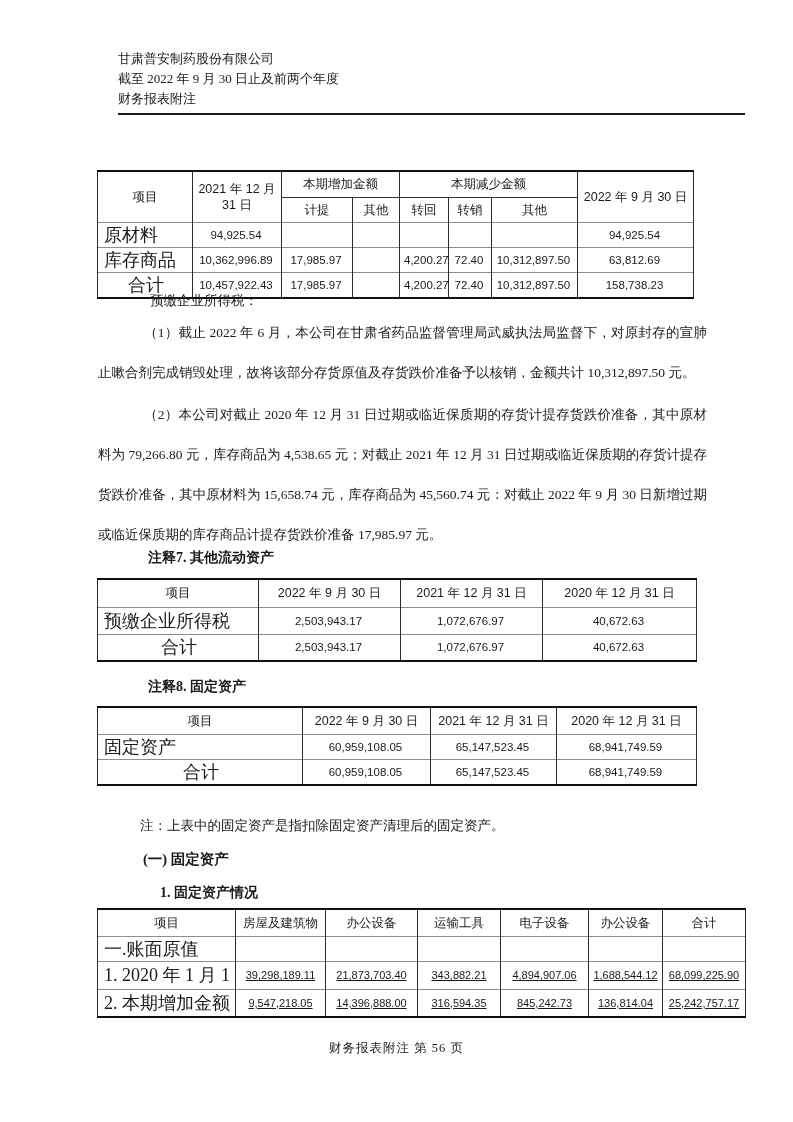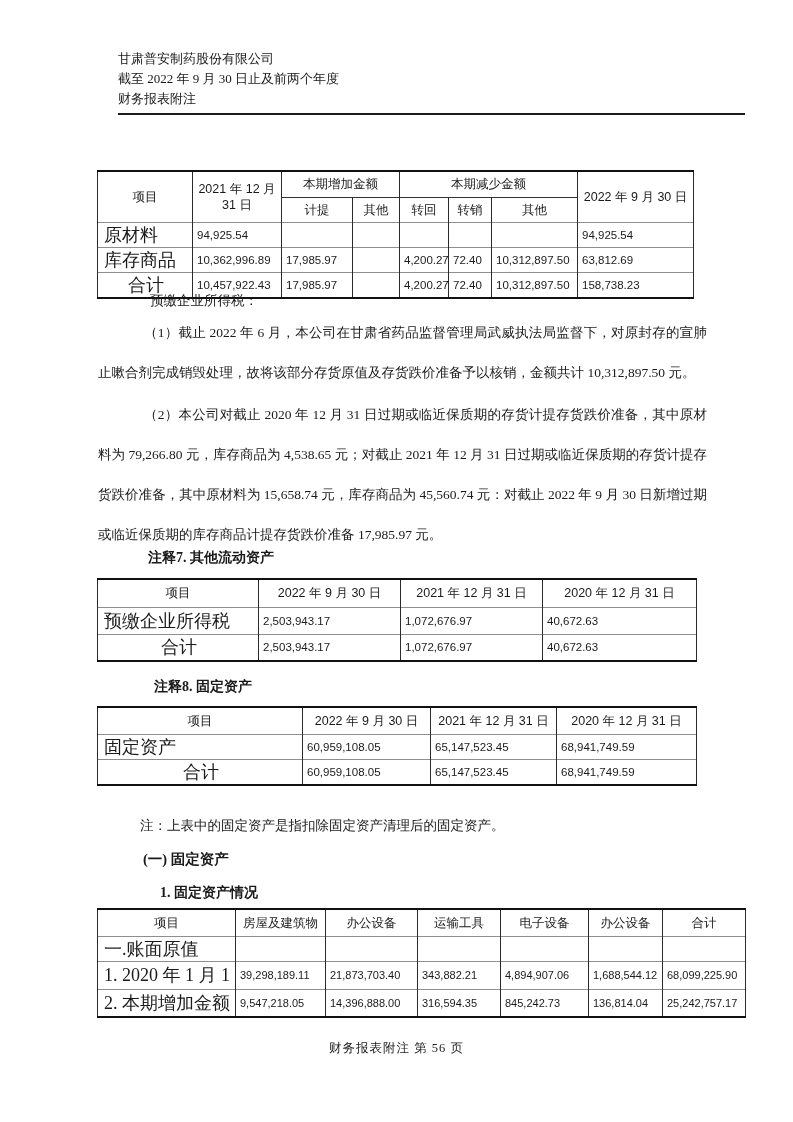--- a/index.html
+++ b/index.html
@@ -25,61 +25,61 @@
   .doc-table thead th {
     font-weight:normal; text-align:center; white-space:normal; line-height:16px;
     font-family:"Liberation Sans","Liberation Serif","DejaVu Sans",sans-serif;
     font-size:12.5px;
   }
   .doc-table thead tr.h2 th { border-top:1px solid #333; }
   .doc-table tbody td { border-top:1px solid #8e8e8e; white-space:nowrap; }
   .doc-table td.item { text-align:left; padding-left:6px; font-size:18px; }
   .doc-table td.center { text-align:center; }
   .doc-table td.num {
-    text-align:left; padding-right:6px;
+    text-align:center; padding-right:6px;
     font-family:"Liberation Sans","DejaVu Sans",sans-serif; font-size:11.5px;
   }
 
   
   .t1 { left:97px; top:170px; width:596px; }
   .t1 tr.h1 { height:26px; }
   .t1 tr.h2 { height:25px; }
   .t1 tbody tr { height:23px; }
 
   
   .lead-line { position:absolute; left:150px; top:292px; font-size:13.5px; }
   .para { position:absolute; left:98px; width:609px; font-size:13.5px; line-height:40px;
           text-align:justify; text-indent:46px; }
   .para1 { top:313px; }
   .para2 { top:395px; }
 
   .section-title { position:absolute; font-weight:bold; font-size:14px; }
   .note7-title { left:148px; top:549px; }
-  .note8-title { left:148px; top:678px;margin-left:6px; }
+  .note8-title { left:148px; top:678px; }
 
   
   .t7 { left:97px; top:578px; width:599px; }
   .t7 thead tr { height:28px; }
   .t7 tbody tr { height:27px; }
 
   
   .t8 { left:97px; top:706px; width:599px; }
   .t8 thead tr { height:27px; }
   .t8 tbody tr { height:25px; }
 
   .note-line { position:absolute; left:140px; top:817px; font-size:13.5px; }
   .fa-heading { position:absolute; left:143px; top:850px; font-weight:bold; font-size:14.5px; }
   .fa-subheading { position:absolute; left:160px; top:884px; font-weight:bold; font-size:14px; }
 
   
   .t4 { left:97px; top:908px; width:648px; }
   .t4 thead tr { height:27px; }
   .t4 tbody tr.slim { height:22px; }
   .t4 tbody tr.data { height:28px; }
-  .t4 td.num { font-size:11px; padding-right:4px; }
+  .t4 td.num { font-size:11px; padding-right:4px;text-decoration:underline; }
 
   .doc-footer { position:absolute; left:0; top:1040px; width:100%; text-align:center;
                 font-size:12.5px; letter-spacing:1px; }
 </style>
 </head>
 <body>
 
 <div class="page">
 
   <div class="doc-header">

